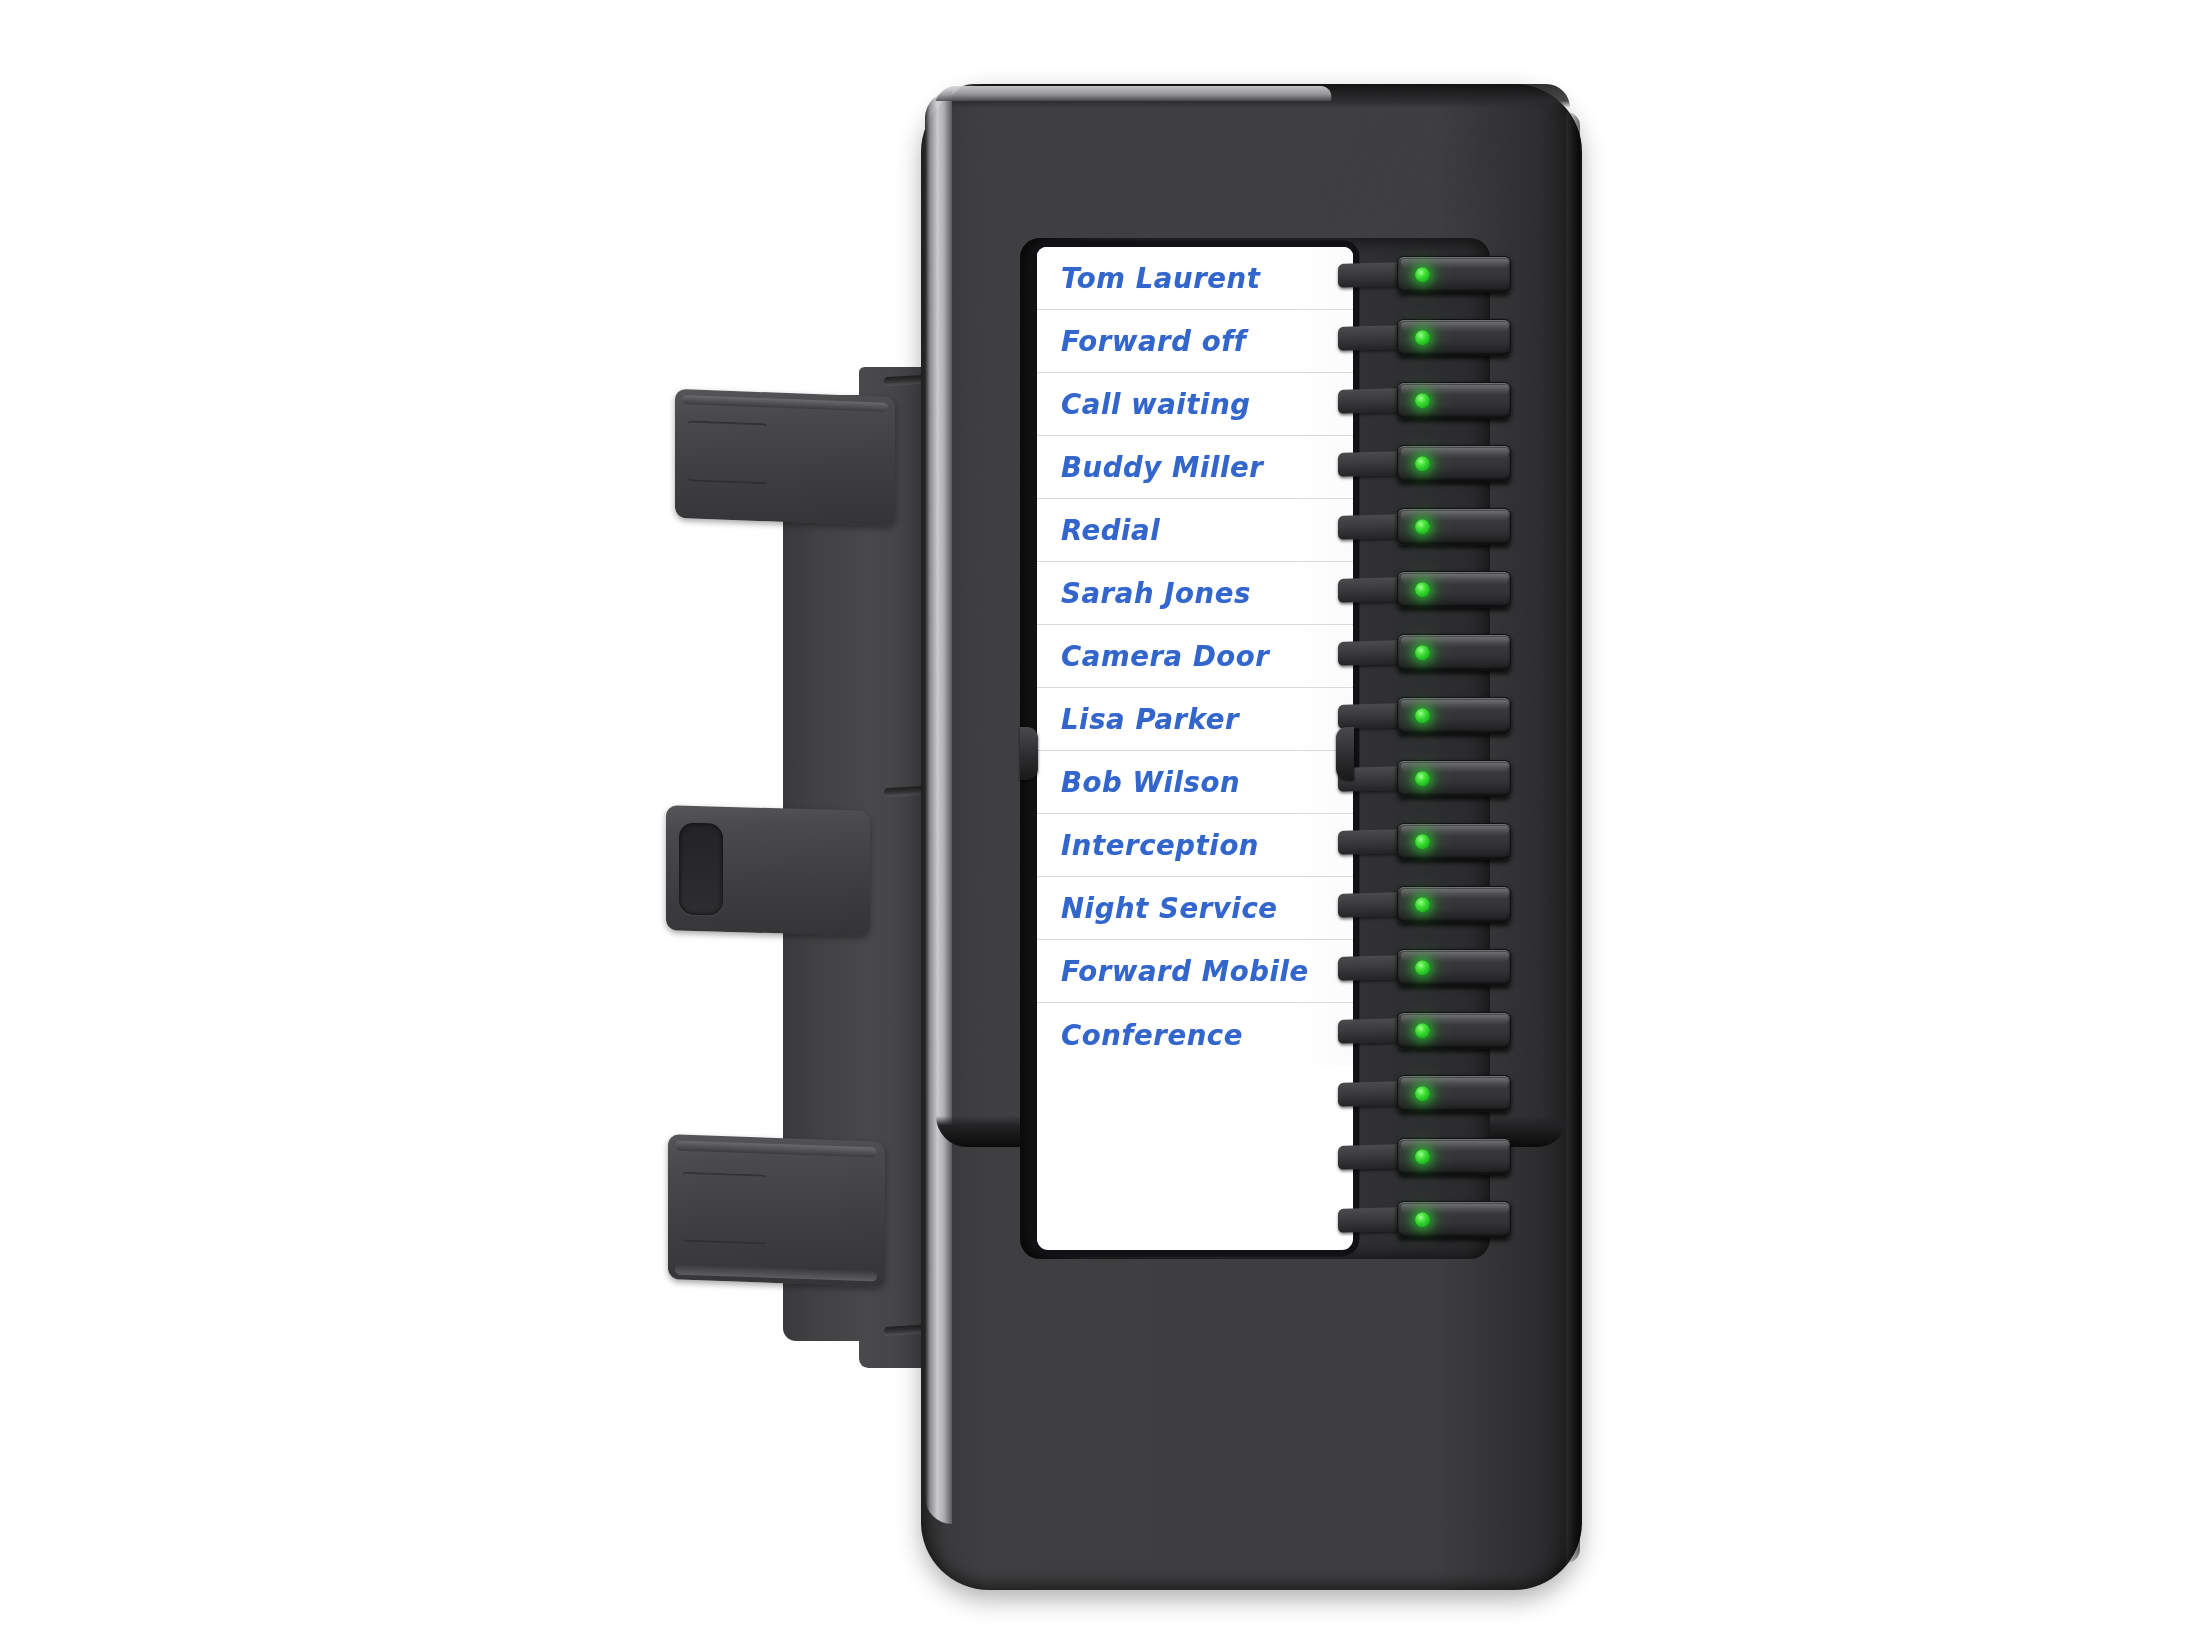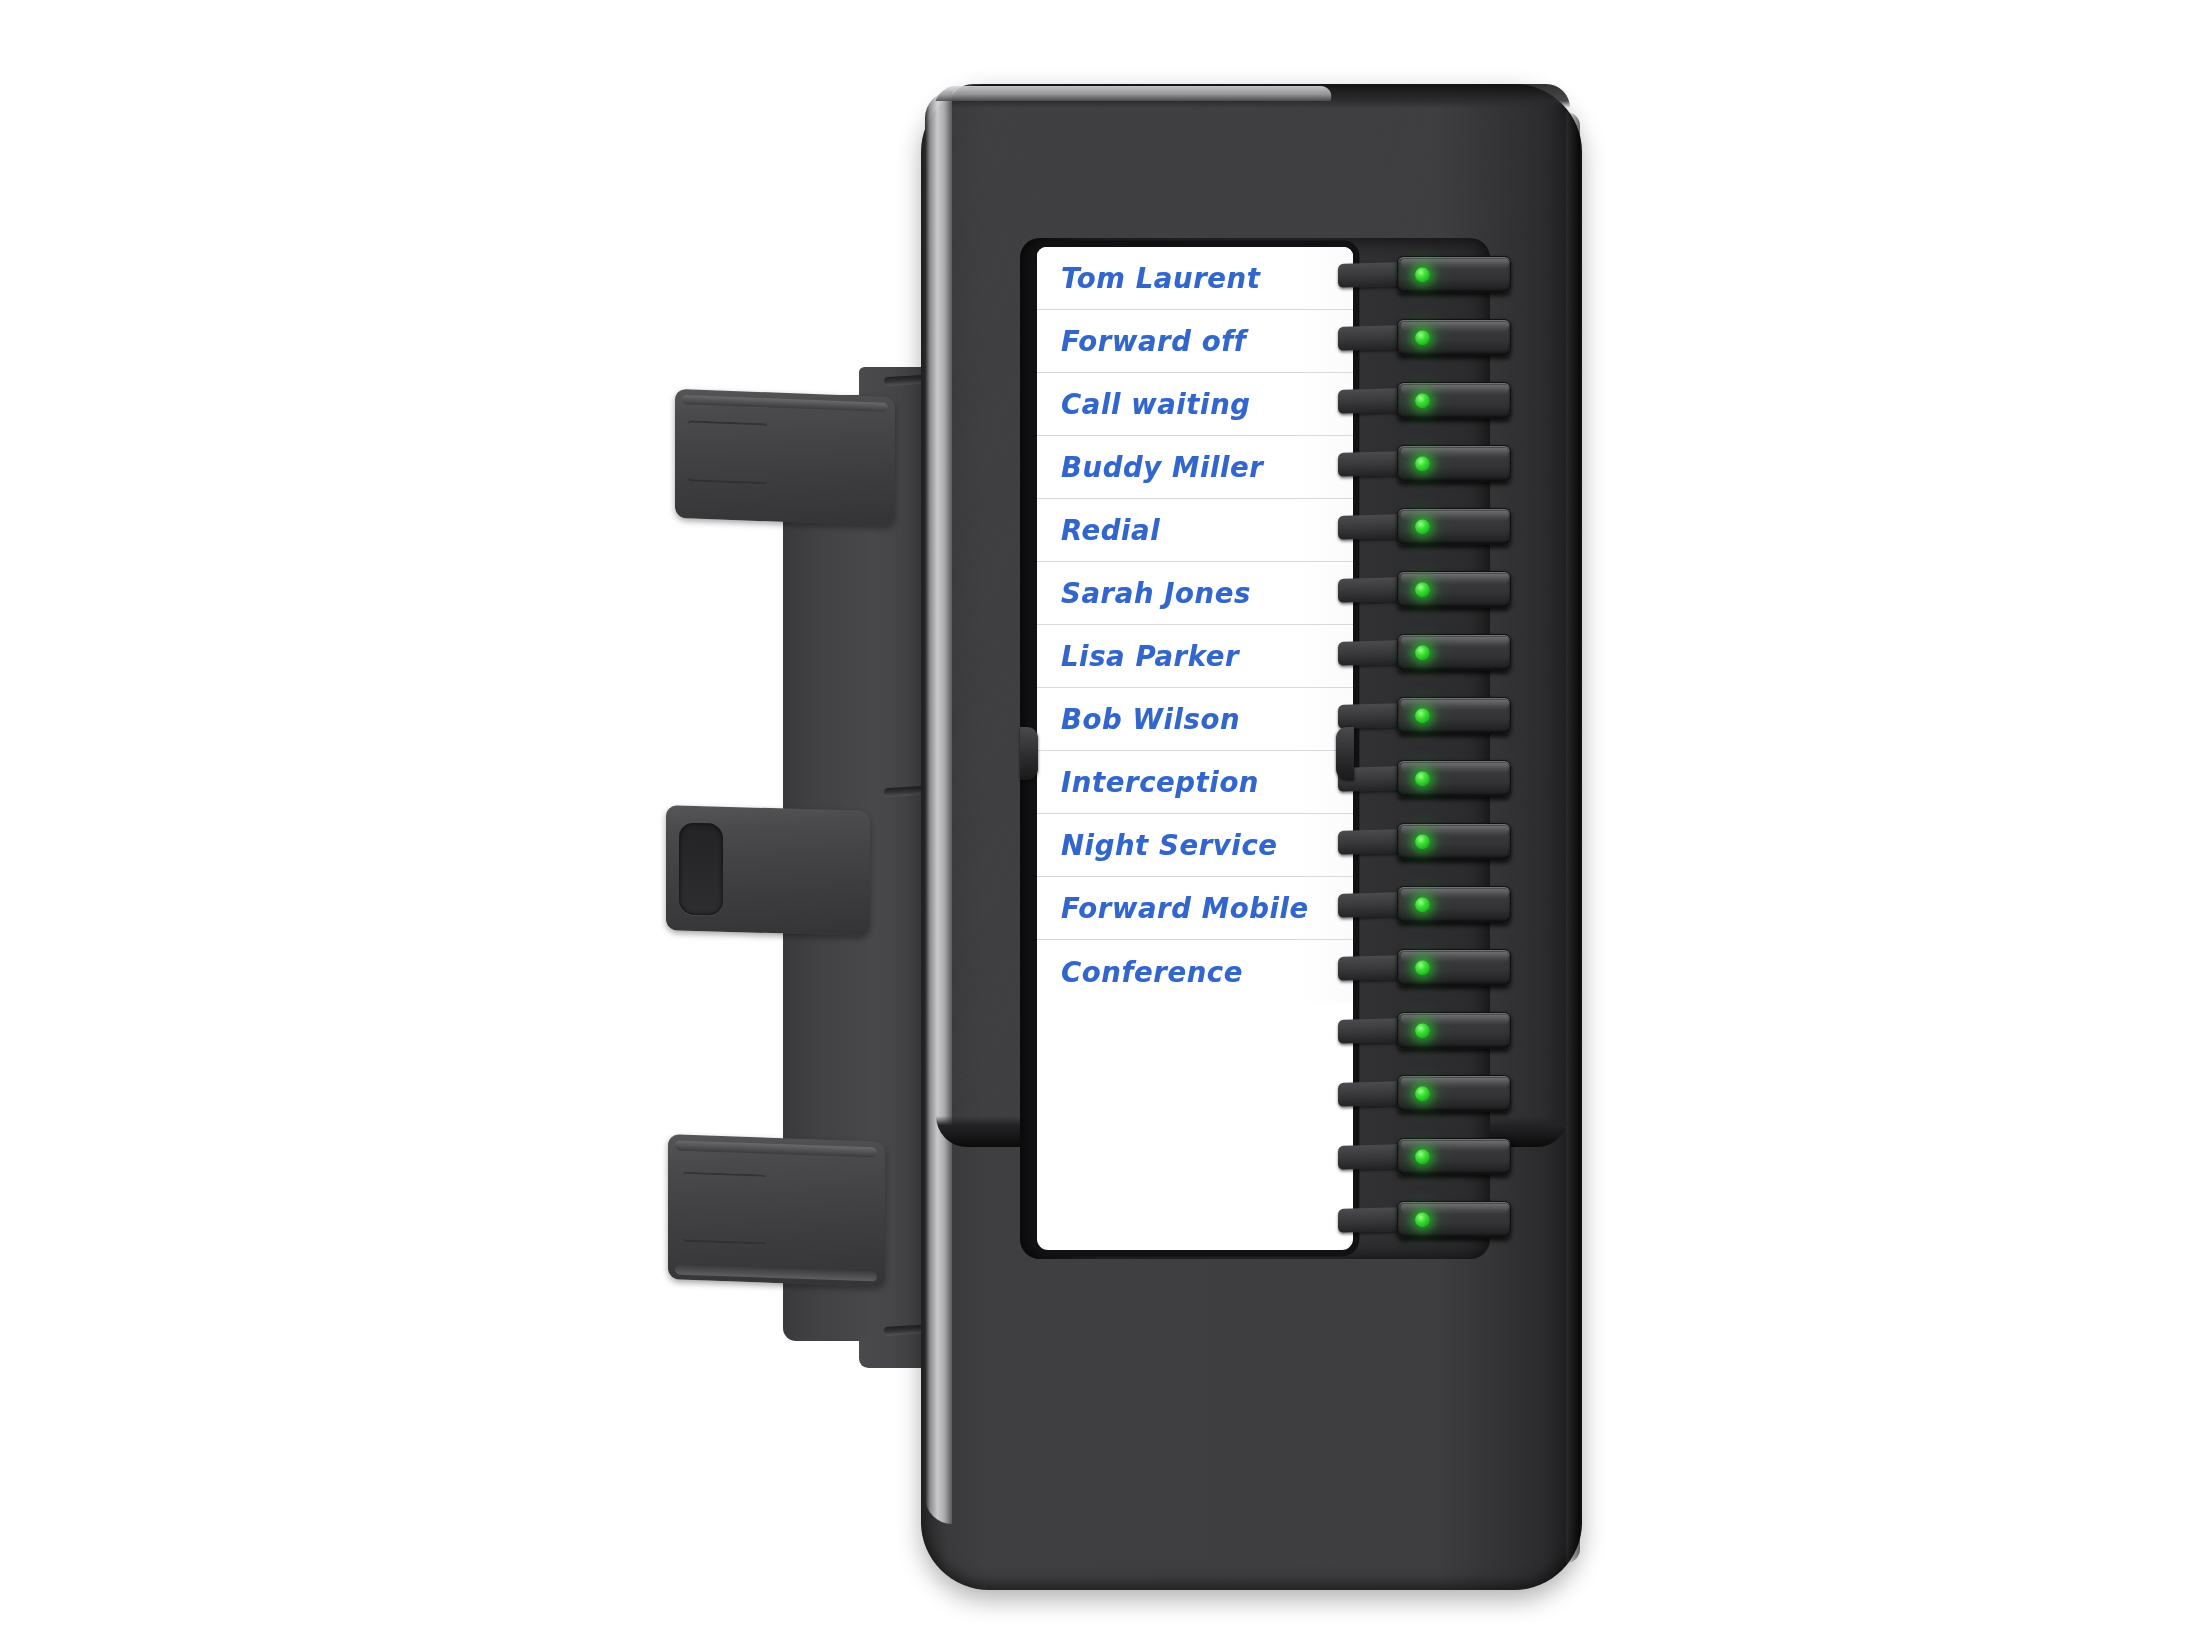--- a/index.html
+++ b/index.html
@@ -282,20 +282,23 @@
         <div class="label-row">
           <span class="label-text">Buddy Miller</span>
         </div>
         <div class="label-row">
           <span class="label-text">Redial</span>
         </div>
         <div class="label-row">
           <span class="label-text">Sarah Jones</span>
         </div>
         <div class="label-row">
+          <span class="label-text">Camera Door</span>
+        </div>
+        <div class="label-row">
           <span class="label-text">Lisa Parker</span>
         </div>
         <div class="label-row">
           <span class="label-text">Bob Wilson</span>
         </div>
         <div class="label-row">
           <span class="label-text">Interception</span>
         </div>
         <div class="label-row">
           <span class="label-text">Night Service</span>

